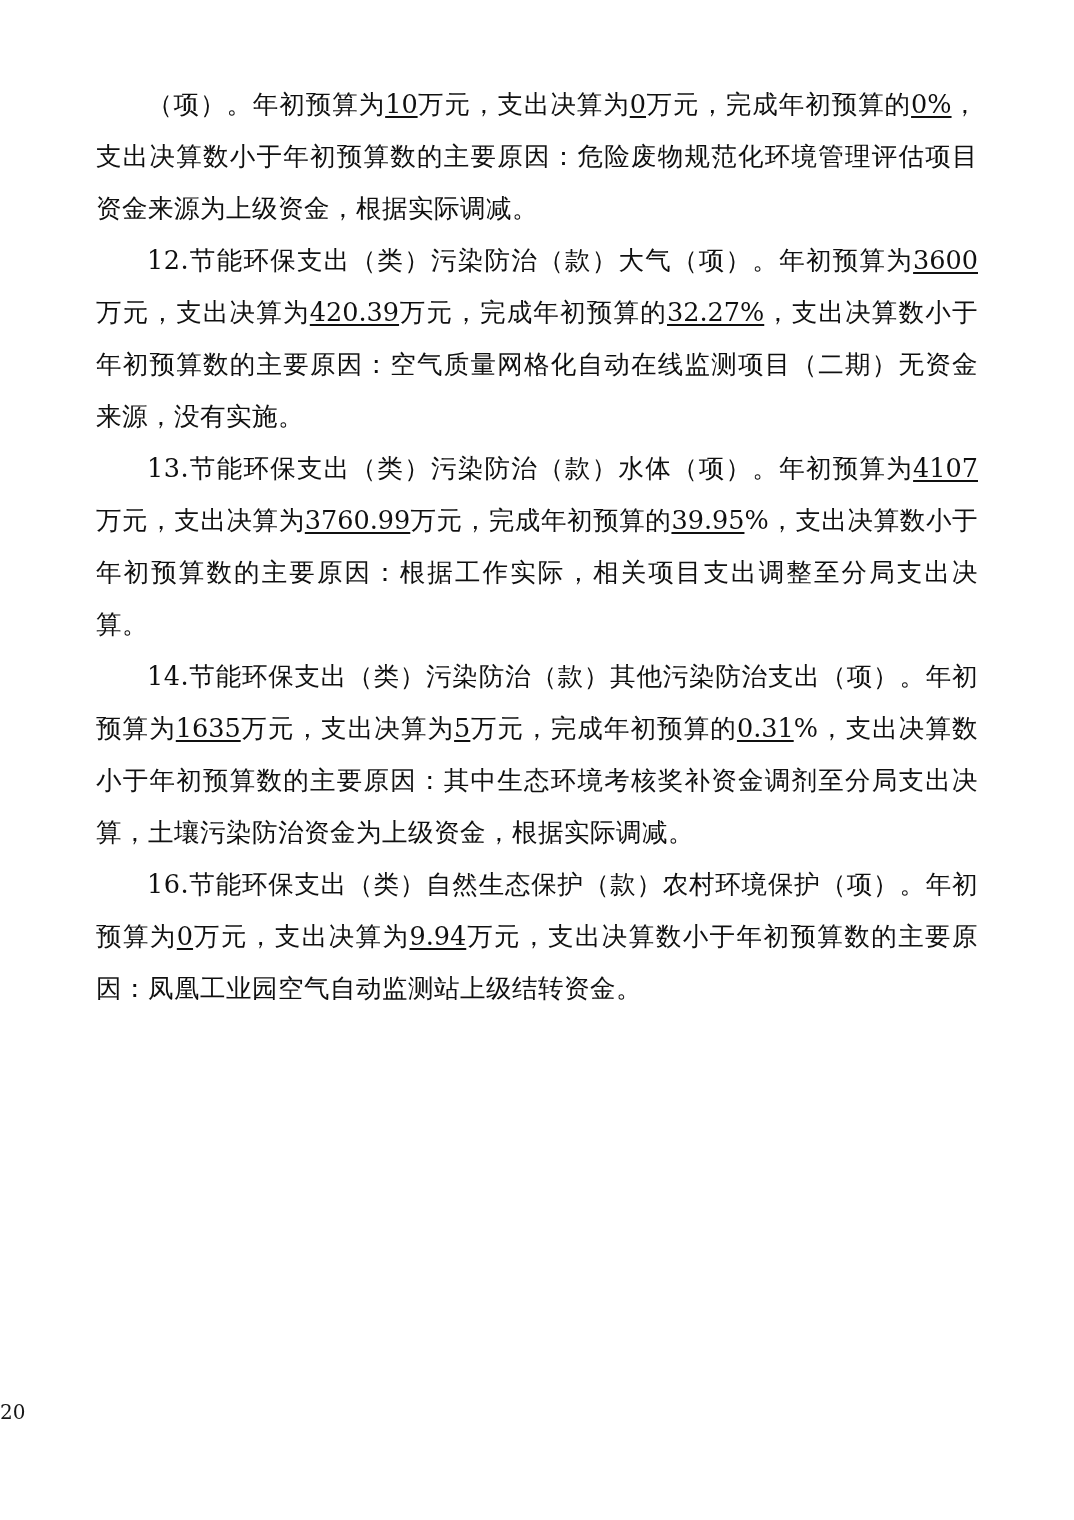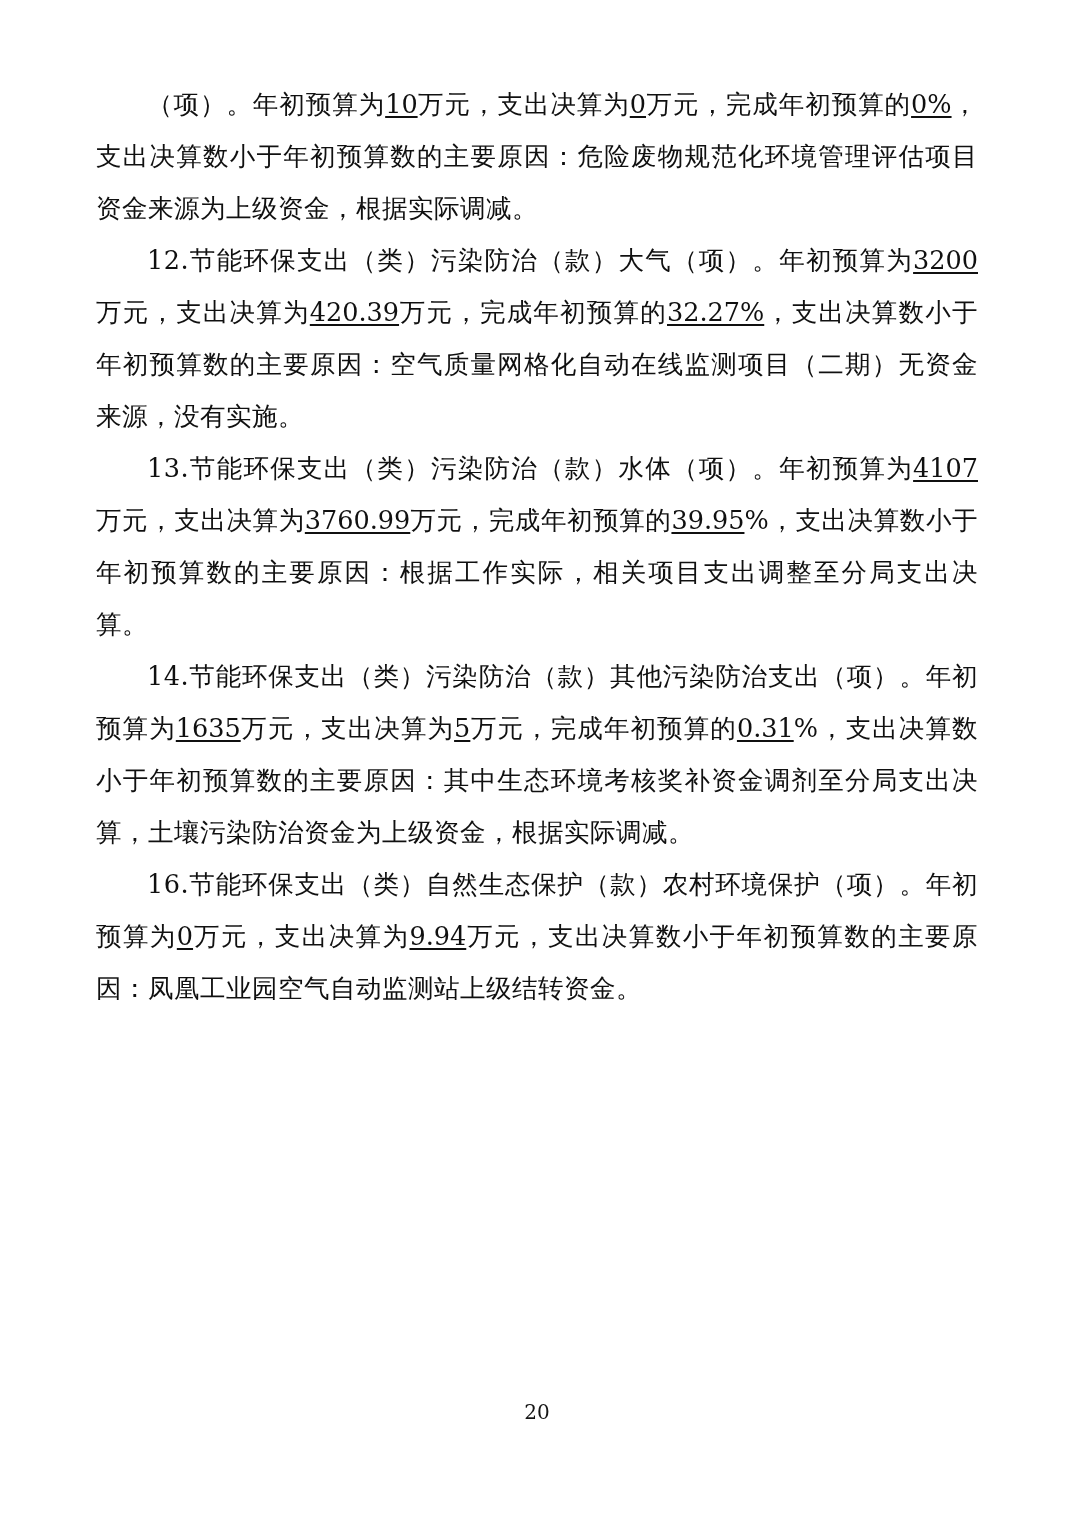--- a/index.html
+++ b/index.html
@@ -37,31 +37,31 @@
   }
   .num {
     font-family: "DejaVu Serif", "Liberation Serif", serif;
     letter-spacing: 0;
   }
   .page-number {
     position: absolute;
     left: 0;
     right: 0;
     bottom: 96px;
-    text-align: center;
+    text-align: left;
     font-size: 20px;
     font-family: "DejaVu Serif", "Liberation Serif", serif;
     color: #151515;
   }
 </style>
 </head>
 <body>
 
 <div class="page">
   <div class="body-text" id="body-container">
       <p class="para"><span>（项）。年初预算为</span><span class="u num">10</span><span>万元，支出决算为</span><span class="u num">0</span><span>万元，完成年初预算的</span><span class="u num">0%</span><span>，支出决算数小于年初预算数的主要原因：危险废物规范化环境管理评估项目资金来源为上级资金，根据实际调减。</span></p>
-      <p class="para"><span>12.节能环保支出（类）污染防治（款）大气（项）。年初预算为</span><span class="u num">3200</span><span>万元，支出决算为</span><span class="u num">420.39</span><span>万元，完成年初预算的</span><span class="u num">32.27%</span><span>，支出决算数小于年初预算数的主要原因：空气质量网格化自动在线监测项目（二期）无资金来源，没有实施。</span></p>
+      <p class="para"><span>12.节能环保支出（类）污染防治（款）大气（项）。年初预算为</span><span class="u num">3600</span><span>万元，支出决算为</span><span class="u num">420.39</span><span>万元，完成年初预算的</span><span class="u num">32.27%</span><span>，支出决算数小于年初预算数的主要原因：空气质量网格化自动在线监测项目（二期）无资金来源，没有实施。</span></p>
       <p class="para"><span>13.节能环保支出（类）污染防治（款）水体（项）。年初预算为</span><span class="u num">4107</span><span>万元，支出决算为</span><span class="u num">3760.99</span><span>万元，完成年初预算的</span><span class="u num">39.95</span><span>%，支出决算数小于年初预算数的主要原因：根据工作实际，相关项目支出调整至分局支出决算。</span></p>
       <p class="para"><span>14.节能环保支出（类）污染防治（款）其他污染防治支出（项）。年初预算为</span><span class="u num">1635</span><span>万元，支出决算为</span><span class="u num">5</span><span>万元，完成年初预算的</span><span class="u num">0.31</span><span>%，支出决算数小于年初预算数的主要原因：其中生态环境考核奖补资金调剂至分局支出决算，土壤污染防治资金为上级资金，根据实际调减。</span></p>
       <p class="para"><span>16.节能环保支出（类）自然生态保护（款）农村环境保护（项）。年初预算为</span><span class="u num">0</span><span>万元，支出决算为</span><span class="u num">9.94</span><span>万元，支出决算数小于年初预算数的主要原因：凤凰工业园空气自动监测站上级结转资金。</span></p>
     </div>
   <div class="page-number">20</div>
 </div>
 
 </body></html>

